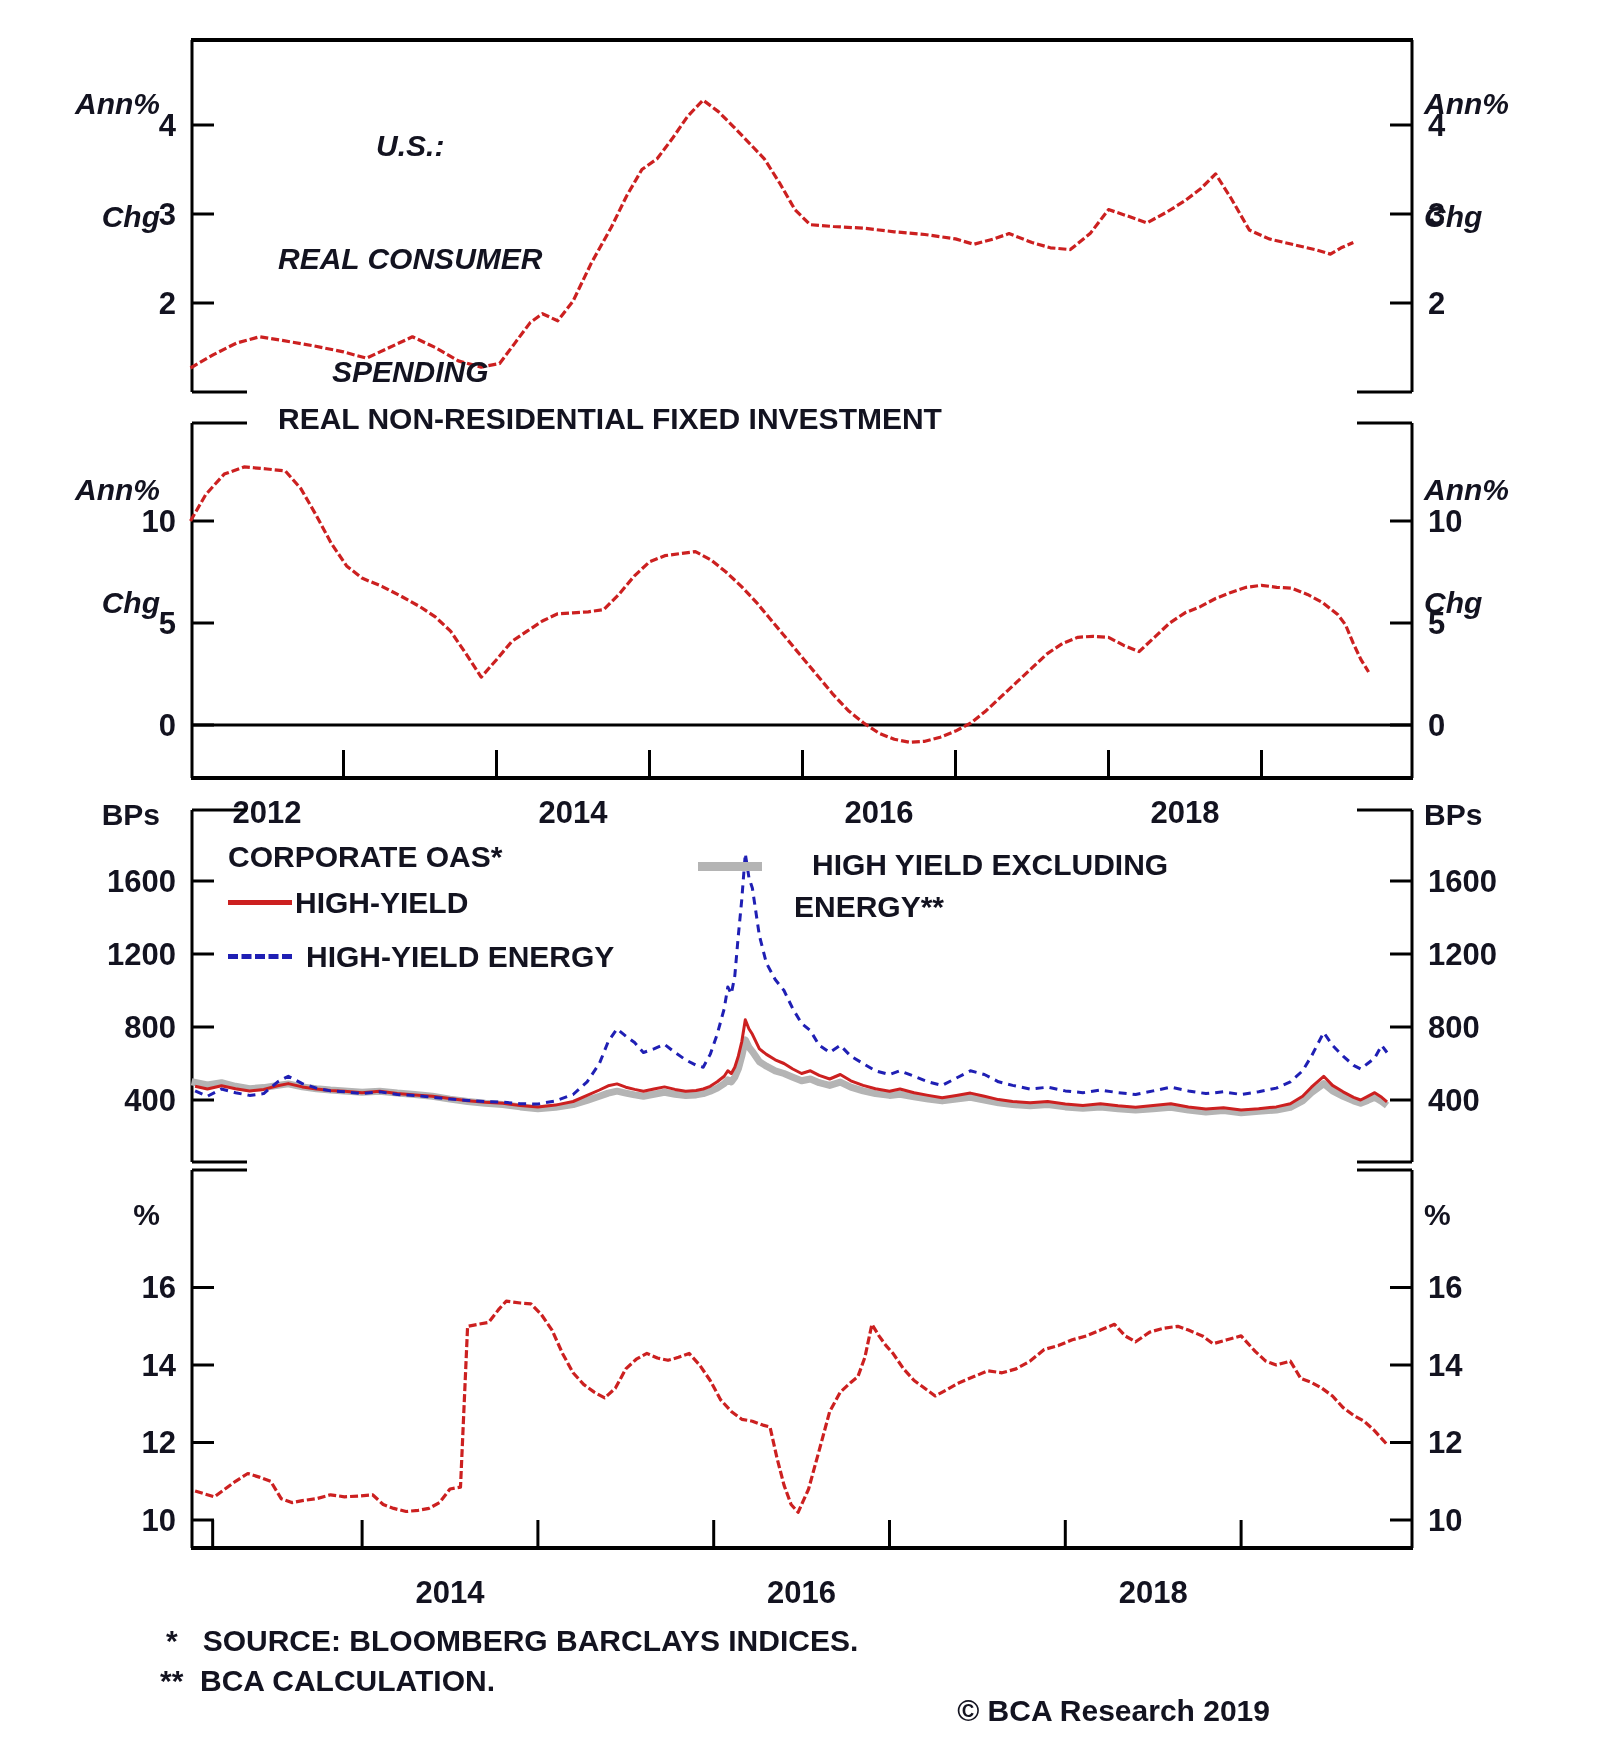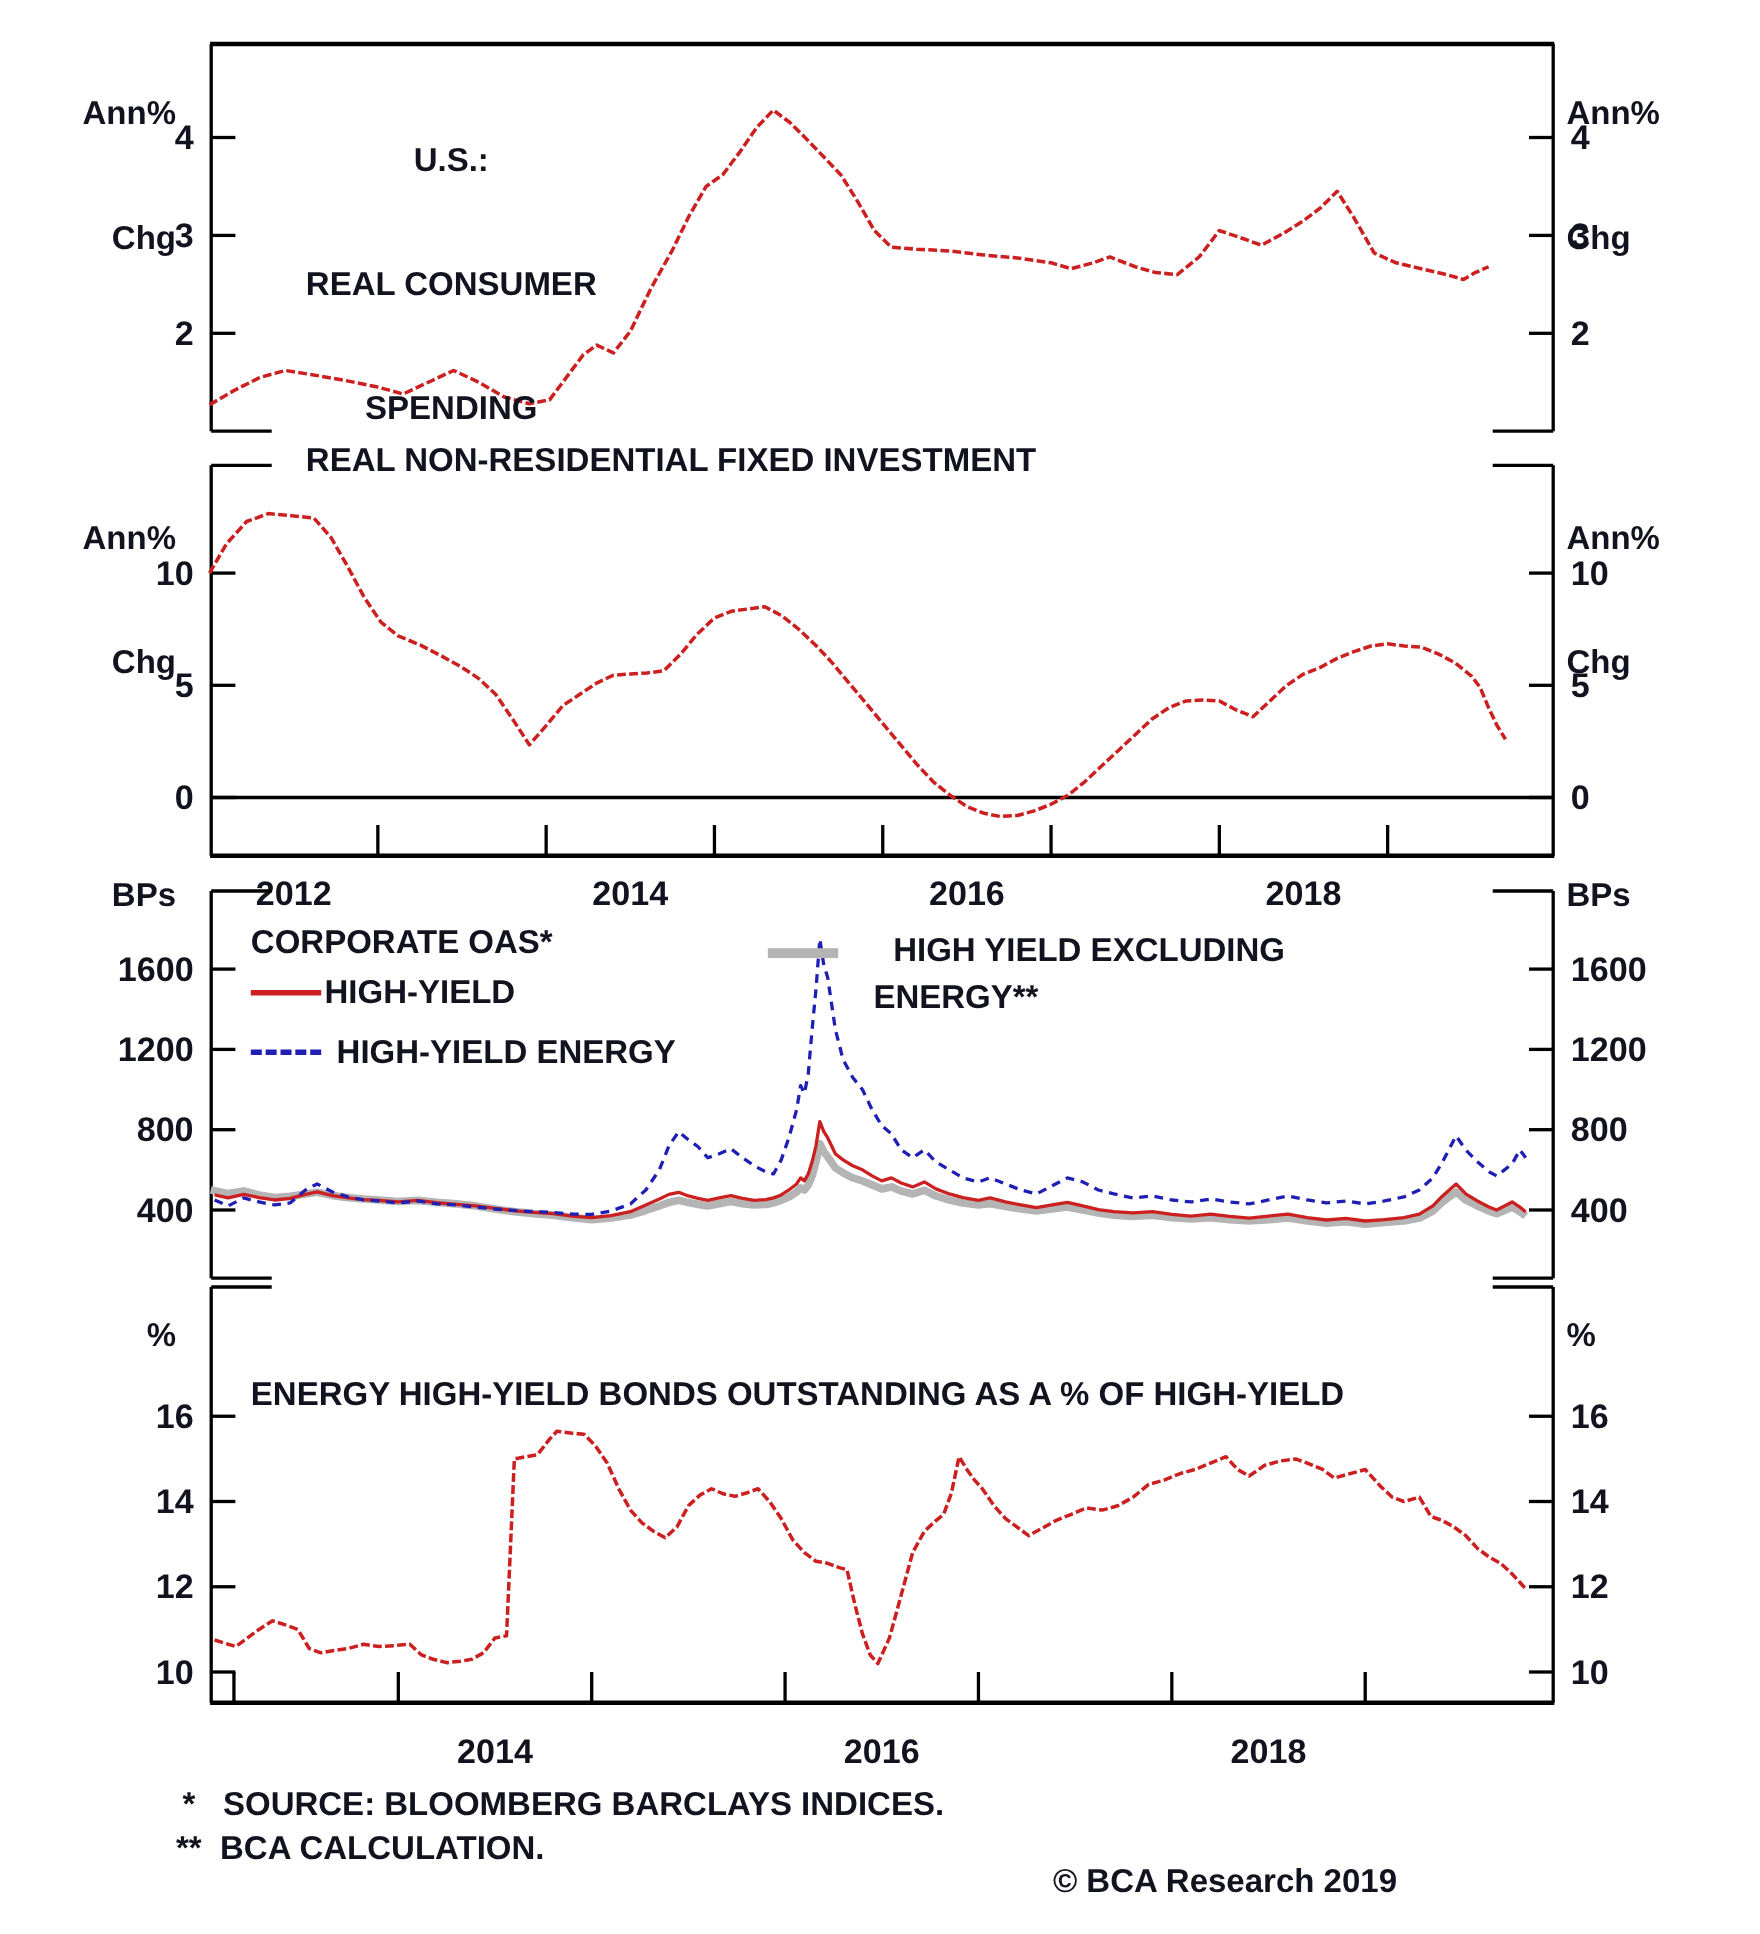--- a/index.html
+++ b/index.html
@@ -5,21 +5,21 @@
   html,body{margin:0;padding:0;}
   body{
     width:1600px;height:1758px;position:relative;background:#ffffff;
     font-family:"Liberation Sans",sans-serif;font-weight:bold;color:#131320;
     overflow:hidden;
   }
   #chart-svg{position:absolute;left:0;top:0;}
   .txt{position:absolute;white-space:pre;line-height:1.25;}
   .t30{font-size:30px;}
   .t26{font-size:30px;}
-  .title-block div{line-height:38px;}
+  .title-block div{line-height:38px;font-style:italic;}
   .swatch{position:absolute;width:64px;height:0;}
   .sw-red{border-top:5px solid #cc2020;}
   .sw-blue{border-top:5px dashed #1f1fb4;}
   .sw-gray{border-top:9px solid #b4b4b4;}
 </style>
 </head>
 <body>
 
 <svg id="chart-svg" width="1600" height="1758">
     <g>
@@ -170,18 +170,17 @@
 <div class="txt t30" style="left:295px;top:884px;">HIGH-YIELD</div>
 <div class="swatch sw-blue" style="left:228px;top:954px;"></div>
 <div class="txt t30" style="left:306px;top:938px;">HIGH-YIELD ENERGY</div>
 <div class="swatch sw-gray" style="left:698px;top:862px;"></div>
 <div class="txt t30" style="left:812px;top:846px;">HIGH YIELD EXCLUDING</div>
 <div class="txt t30" style="left:782px;top:888px;margin-left:12px;">ENERGY**</div>
 
 <div class="txt t30" style="left:58px;top:1196px;width:102px;text-align:right;">%</div>
 <div class="txt t30" style="left:1424px;top:1196px;">%</div>
 <div class="txt t30 title-block" style="left:228px;top:1174px;">
-  <div>ENERGY HIGH-YIELD BONDS OUTSTANDING AS A % OF HIGH-YIELD</div>
 </div>
 
 <div class="txt t26" style="left:166px;top:1622px;">*   SOURCE: BLOOMBERG BARCLAYS INDICES.</div>
 <div class="txt t26" style="left:160px;top:1662px;">**  BCA CALCULATION.</div>
 <div class="txt t26" style="left:900px;top:1692px;width:370px;text-align:right;">© BCA Research 2019</div>
 
 </body></html>

